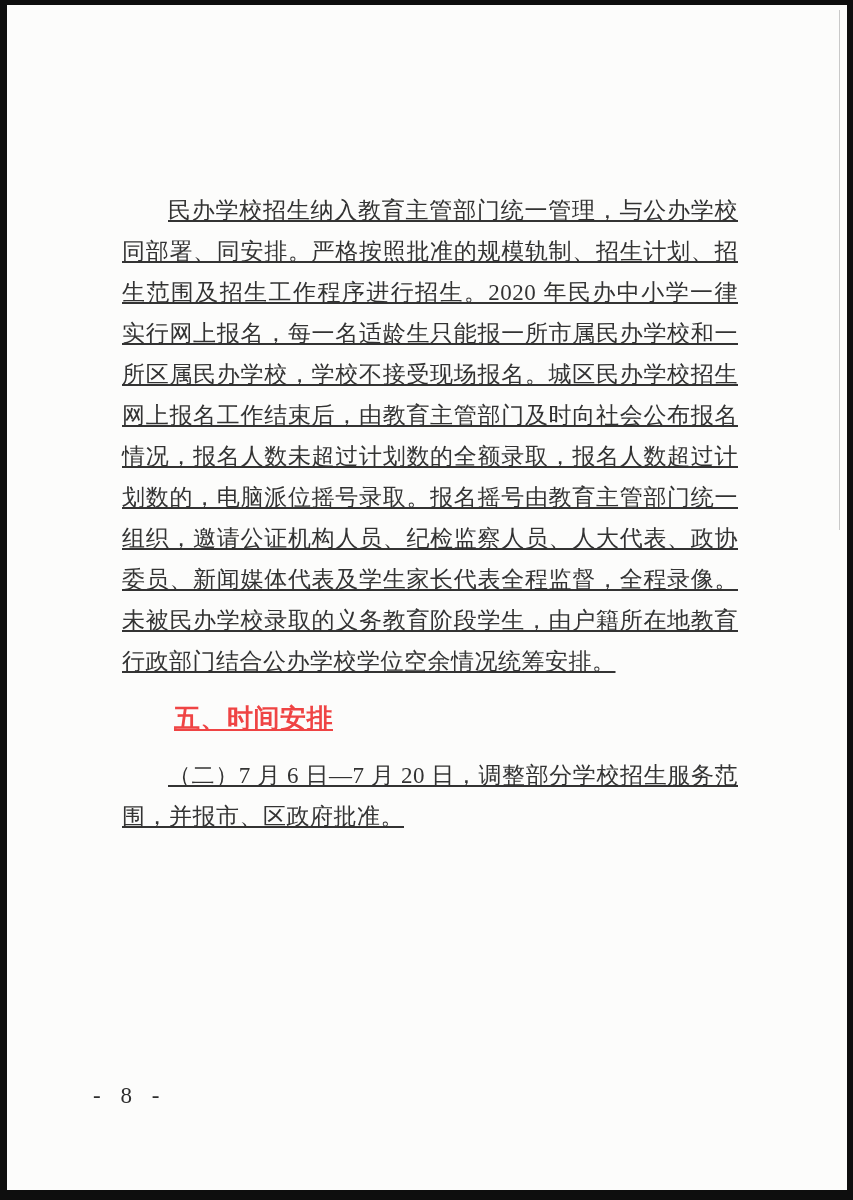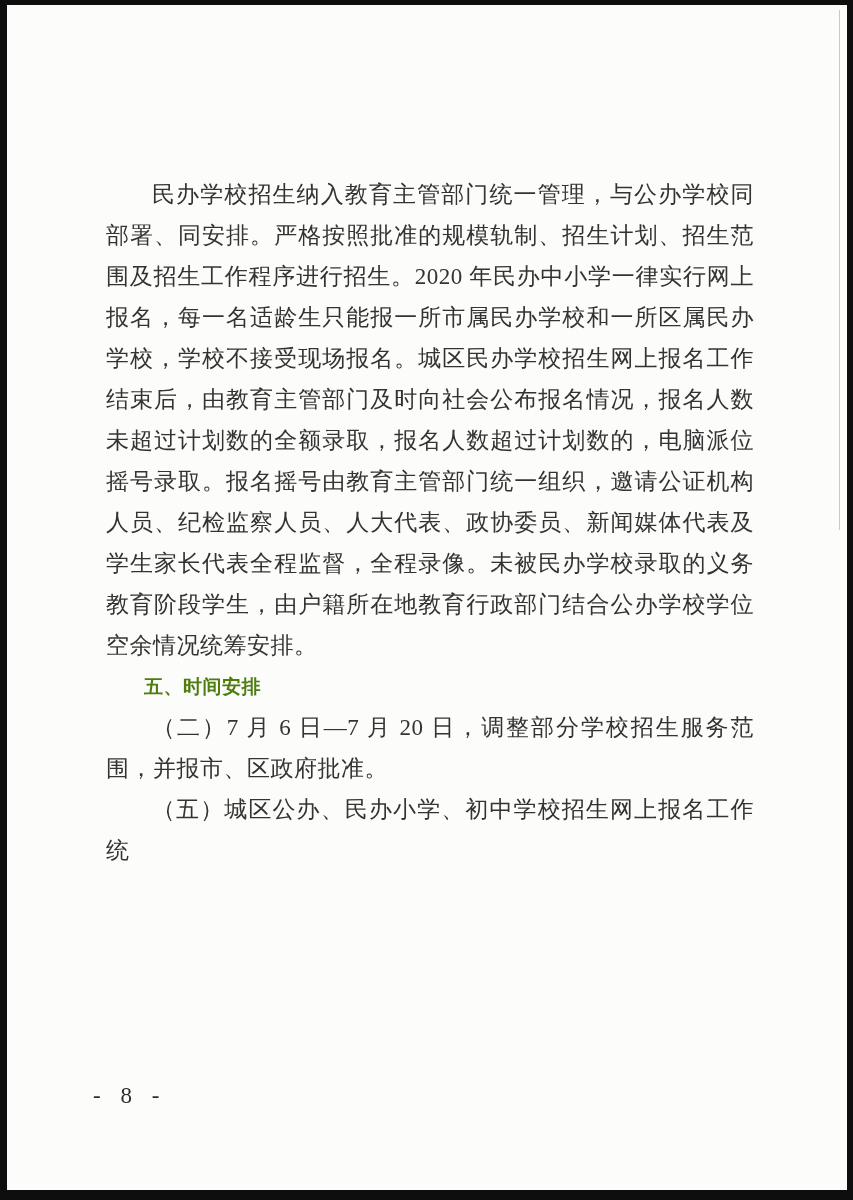--- a/index.html
+++ b/index.html
@@ -37,30 +37,31 @@
     top: 169px;
     width: 648px;
     color: #333333;
     font-size: 23px;
     line-height: 41px;
     text-align: justify;
     text-justify: inter-ideograph;
     letter-spacing: 0.5px;
   }
   .text-block p {
-    margin: 0;
+    margin: 16px;
     text-indent: 2em;
+    text-decoration: underline;
   }
   .section-heading {
     margin: 0;
     text-indent: 2em;
     font-family: "Liberation Sans", "DejaVu Sans", sans-serif;
     font-weight: bold;
-    color: #4d7c0f;
-    font-size: 19px;
+    color: #ef4444;
+    font-size: 26px;
     line-height: 41px;
   }
   .page-number {
     position: absolute;
     left: 86px;
     top: 1078px;
     color: #2e2e2e;
     font-size: 23px;
     letter-spacing: 7px;
     font-family: "Liberation Serif", "DejaVu Serif", serif;
@@ -78,20 +79,19 @@
 
       <p>民办学校招生纳入教育主管部门统一管理，与公办学校同部署、同安排。严格按照批准的规模轨制、招生计划、招生范围及招生工作程序进行招生。2020 年民办中小学一律实行网上报名，每一名适龄生只能报一所市属民办学校和一所区属民办学校，学校不接受现场报名。城区民办学校招生网上报名工作结束后，由教育主管部门及时向社会公布报名情况，报名人数未超过计划数的全额录取，报名人数超过计划数的，电脑派位摇号录取。报名摇号由教育主管部门统一组织，邀请公证机构人员、纪检监察人员、人大代表、政协委员、新闻媒体代表及学生家长代表全程监督，全程录像。未被民办学校录取的义务教育阶段学生，由户籍所在地教育行政部门结合公办学校学位空余情况统筹安排。</p>
 
       <p class="section-heading">五、时间安排</p>
 
 
       <p>（二）7 月 6 日—7 月 20 日，调整部分学校招生服务范围，并报市、区政府批准。</p>
 
 
 
-      <p>（五）城区公办、民办小学、初中学校招生网上报名工作统</p>
 
     </div>
 
     <div class="page-number">- 8 -</div>
 
   </div>
 </div>
 
 </body></html>

